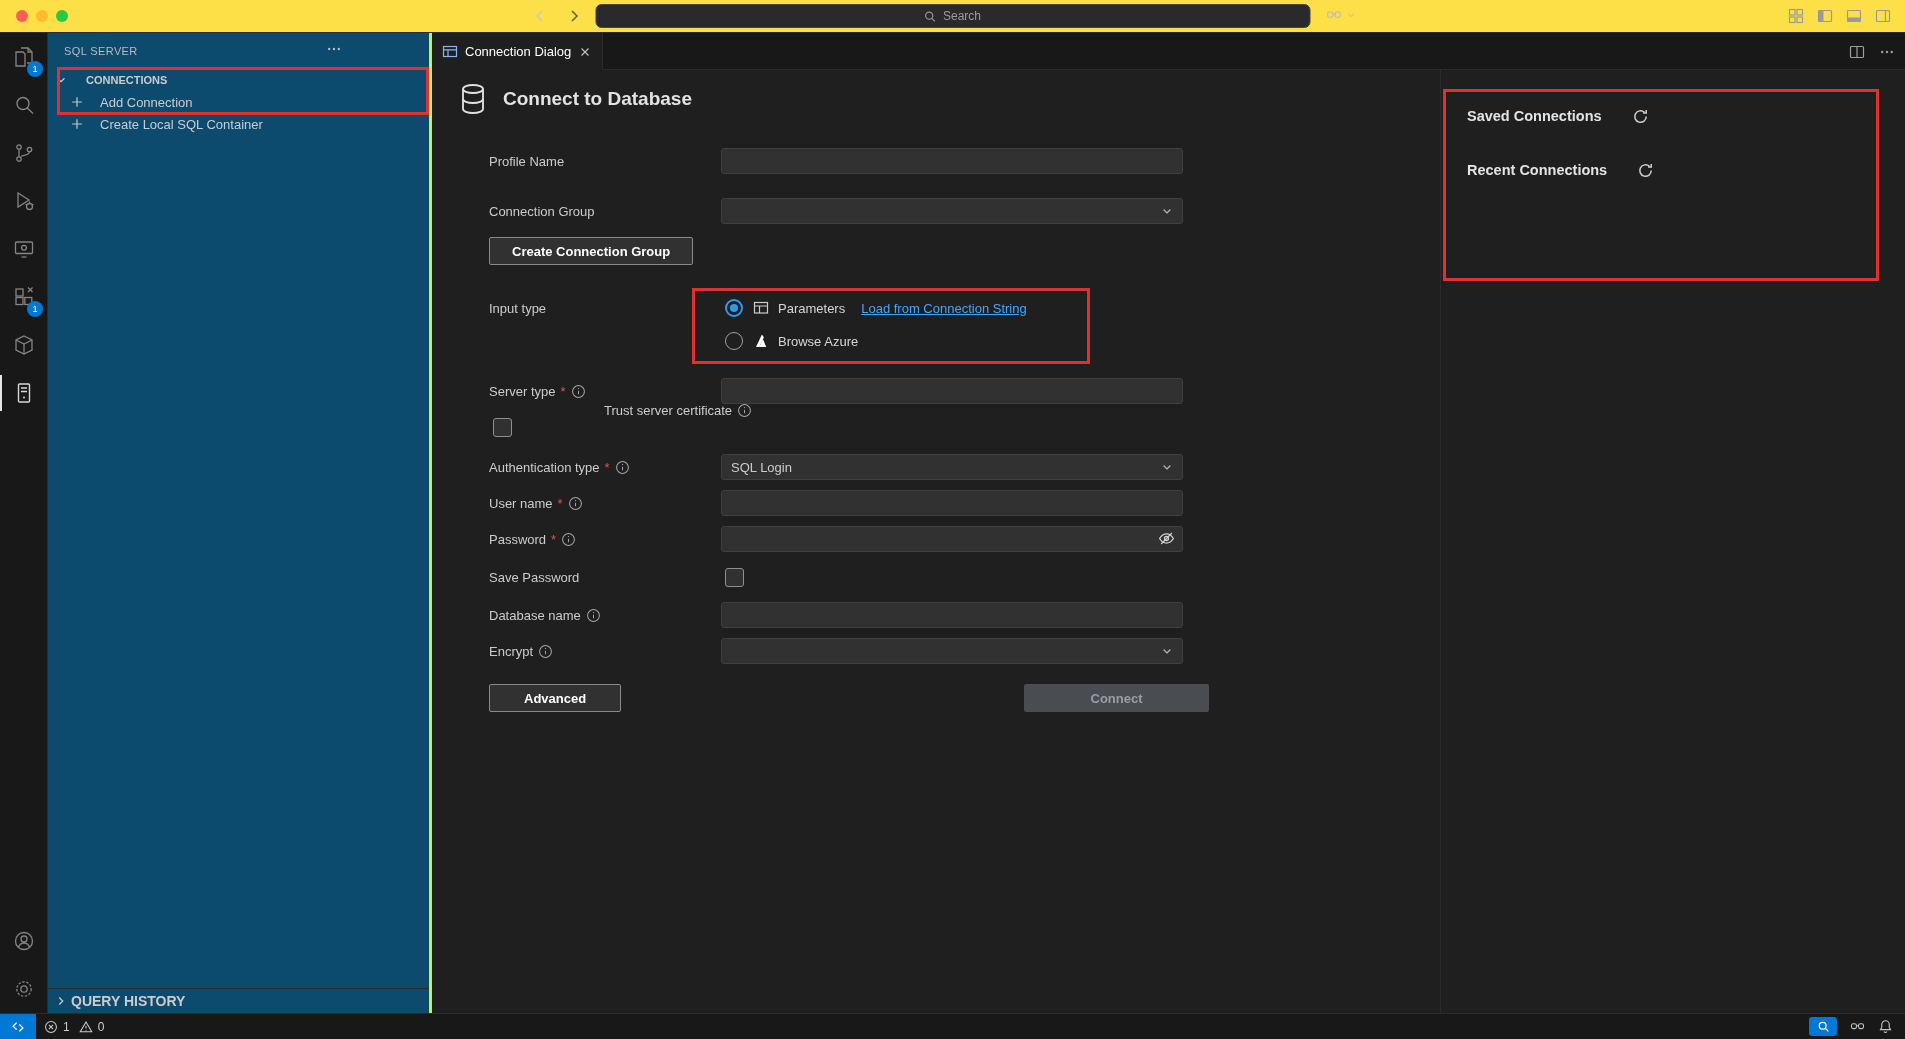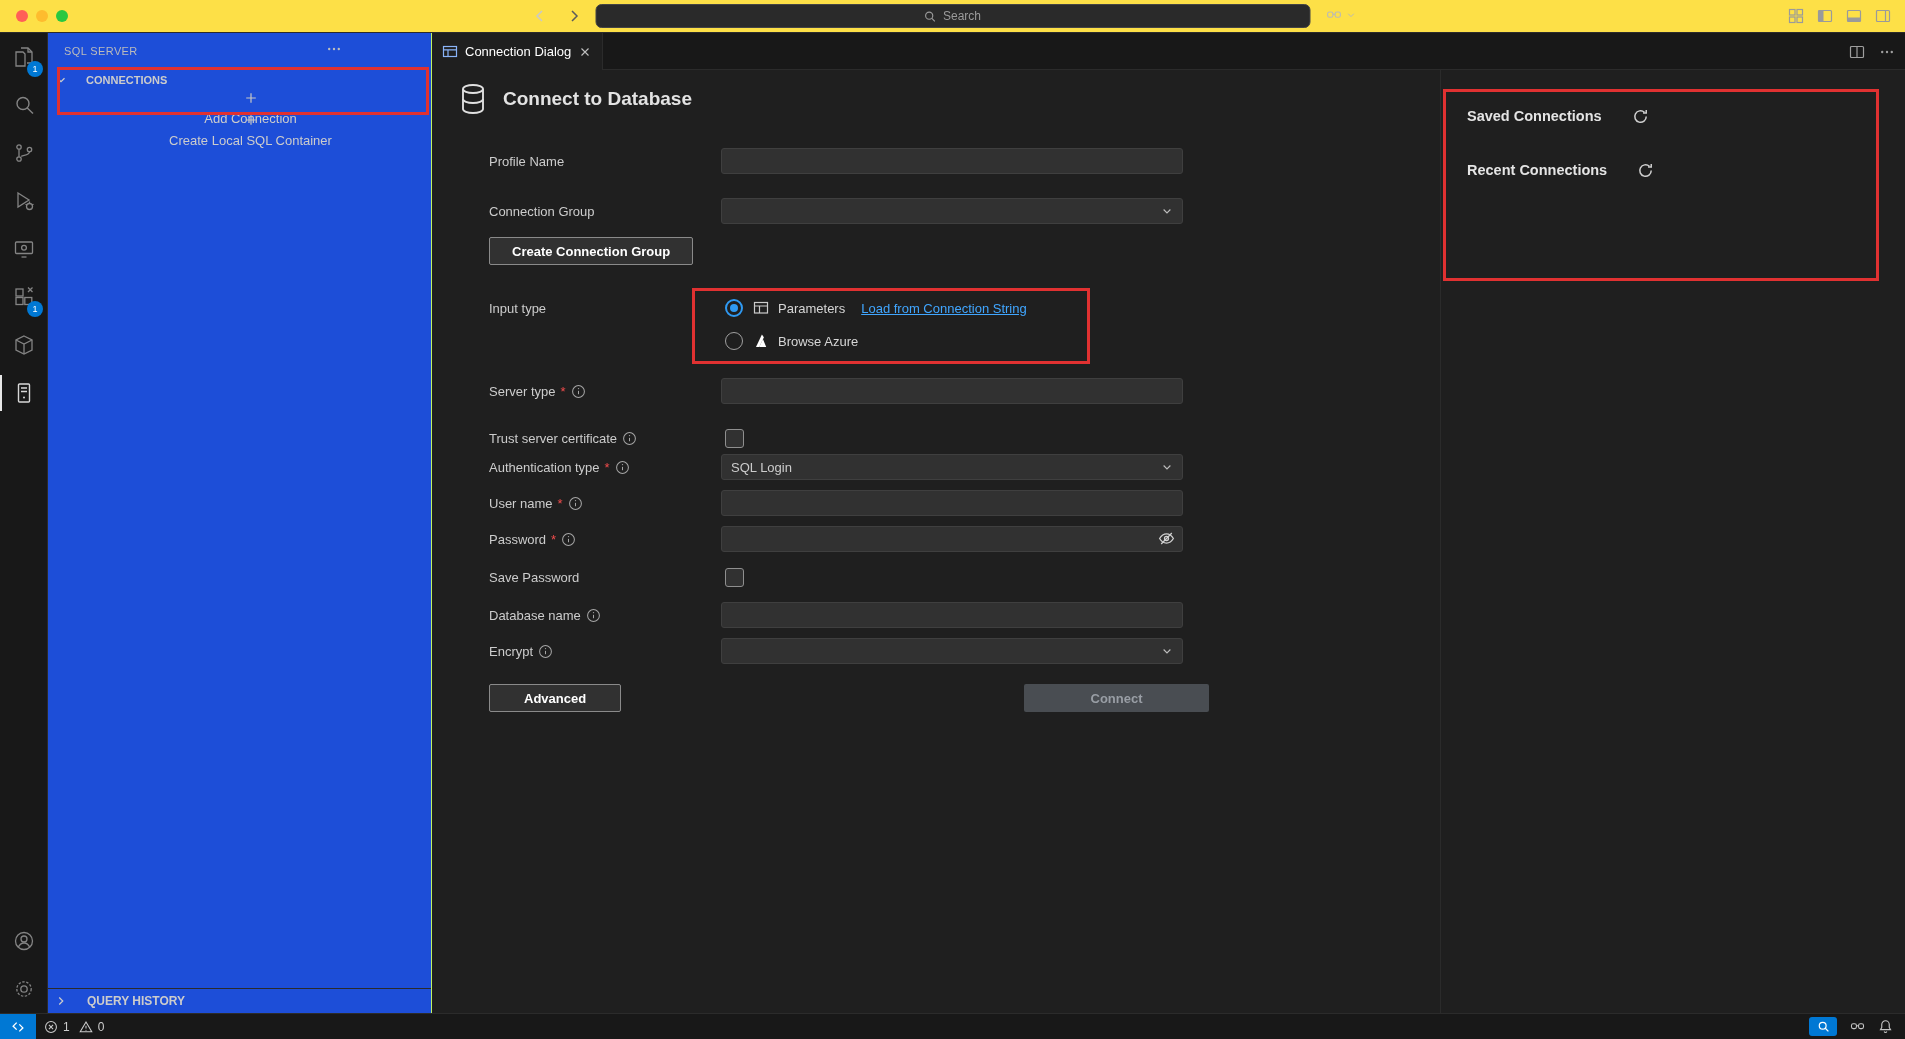--- a/index.html
+++ b/index.html
@@ -21,27 +21,27 @@
 
   
   .activitybar { position:absolute; top:33px; left:0; bottom:26px; width:48px; background:#181818; border-right:1px solid #2b2b2b; display:flex; flex-direction:column; }
   .ab-item { position:relative; height:48px; display:flex; align-items:center; justify-content:center; color:#848484; cursor:pointer; }
   .ab-item.active { color:#d7d7d7; }
   .ab-item.active::before { content:""; position:absolute; left:0; top:6px; bottom:6px; width:2px; background:#e7e7e7; }
   .ab-bottom { margin-top:auto; }
   .badge { position:absolute; right:4px; bottom:4px; min-width:16px; height:16px; border-radius:9px; background:#0078d4; color:#ffffff; font-size:9px; display:flex; align-items:center; justify-content:center; padding:0 3px; }
 
   
-  .sidebar { position:absolute; top:33px; left:48px; bottom:26px; width:384px; background:#1d4ed8; border-right:1px solid #bef264; }
+  .sidebar { position:absolute; top:33px; left:48px; bottom:26px; width:384px; background:#0c4a6e; border-right:3px solid #bef264; }
   .sidebar-header { position:relative; height:36px; display:flex; align-items:center; padding-left:16px; color:#bbbbbb; font-size:11px; letter-spacing:.4px; }
   .sidebar-actions { position:absolute; left:278px; top:8px; color:#bdbdbd; display:flex; }
   .section-header { height:22px; display:flex; align-items:center; gap:18px; padding-left:6px; color:#cccccc; font-size:11px; font-weight:bold; cursor:pointer; }
-  .tree-item { height:22px; display:flex; align-items:center; gap:6px; padding-left:22px; color:#cccccc; cursor:pointer;flex-direction:column; }
+  .tree-item { height:22px; display:flex; align-items:center; gap:16px; padding-left:22px; color:#cccccc; cursor:pointer; }
   .plus-icon { color:#c5c5c5; }
-  .qh-header { position:absolute; left:0; right:0; bottom:0; height:25px; border-top:1px solid #2b2b2b; display:flex; align-items:center; gap:19px; padding-left:6px; color:#cccccc; font-size:12px; font-weight:bold; cursor:pointer; }
+  .qh-header { position:absolute; left:0; right:0; bottom:0; height:25px; border-top:1px solid #2b2b2b; display:flex; align-items:center; gap:3px; padding-left:6px; color:#cccccc; font-size:14px; font-weight:bold; cursor:pointer; }
 
   
   .editor { position:absolute; top:33px; left:432px; right:0; bottom:26px; display:flex; flex-direction:column; background:#1f1f1f; }
   .tabbar { position:relative; height:37px; background:#181818; border-bottom:1px solid #2b2b2b; display:flex; flex:none; }
   .tab { position:relative; z-index:1; height:37px; margin-bottom:-1px; background:#1f1f1f; border-right:1px solid #2b2b2b; display:flex; align-items:center; gap:7px; padding:0 10px; color:#ffffff; cursor:pointer; }
   .tab-close { color:#c0c0c0; display:flex; align-items:center; }
   .tab-actions { position:absolute; right:10px; top:0; height:37px; display:flex; align-items:center; gap:14px; color:#9f9f9f; }
   .content { position:relative; flex:1; overflow:hidden; }
 
   .dialog-heading { position:absolute; left:26px; top:12px; display:flex; align-items:center; gap:15px; color:#e3e3e3; font-size:19px; font-weight:600; }
@@ -419,21 +419,21 @@
                 <path d="M8 7.3v3.6"></path>
                 <circle cx="8" cy="4.9" r="0.7" fill="currentColor" stroke="none"></circle>
               </svg>
           </span>
         </div>
         <div class="ctrl">
             <input class="tinput" type="text" style="">
           </div>
       </div>
 
-      <div class="row" style="top:355px;">
+      <div class="row" style="top:333px;flex-direction:column;">
         <div class="lbl">
           <span>Trust server certificate</span>
           <span class="info-icon">
             <svg width="15" height="15" viewBox="0 0 16 16" fill="none" stroke="currentColor" stroke-width="1.1">
                 <circle cx="8" cy="8" r="6.3"></circle>
                 <path d="M8 7.3v3.6"></path>
                 <circle cx="8" cy="4.9" r="0.7" fill="currentColor" stroke="none"></circle>
               </svg>
           </span>
         </div>

